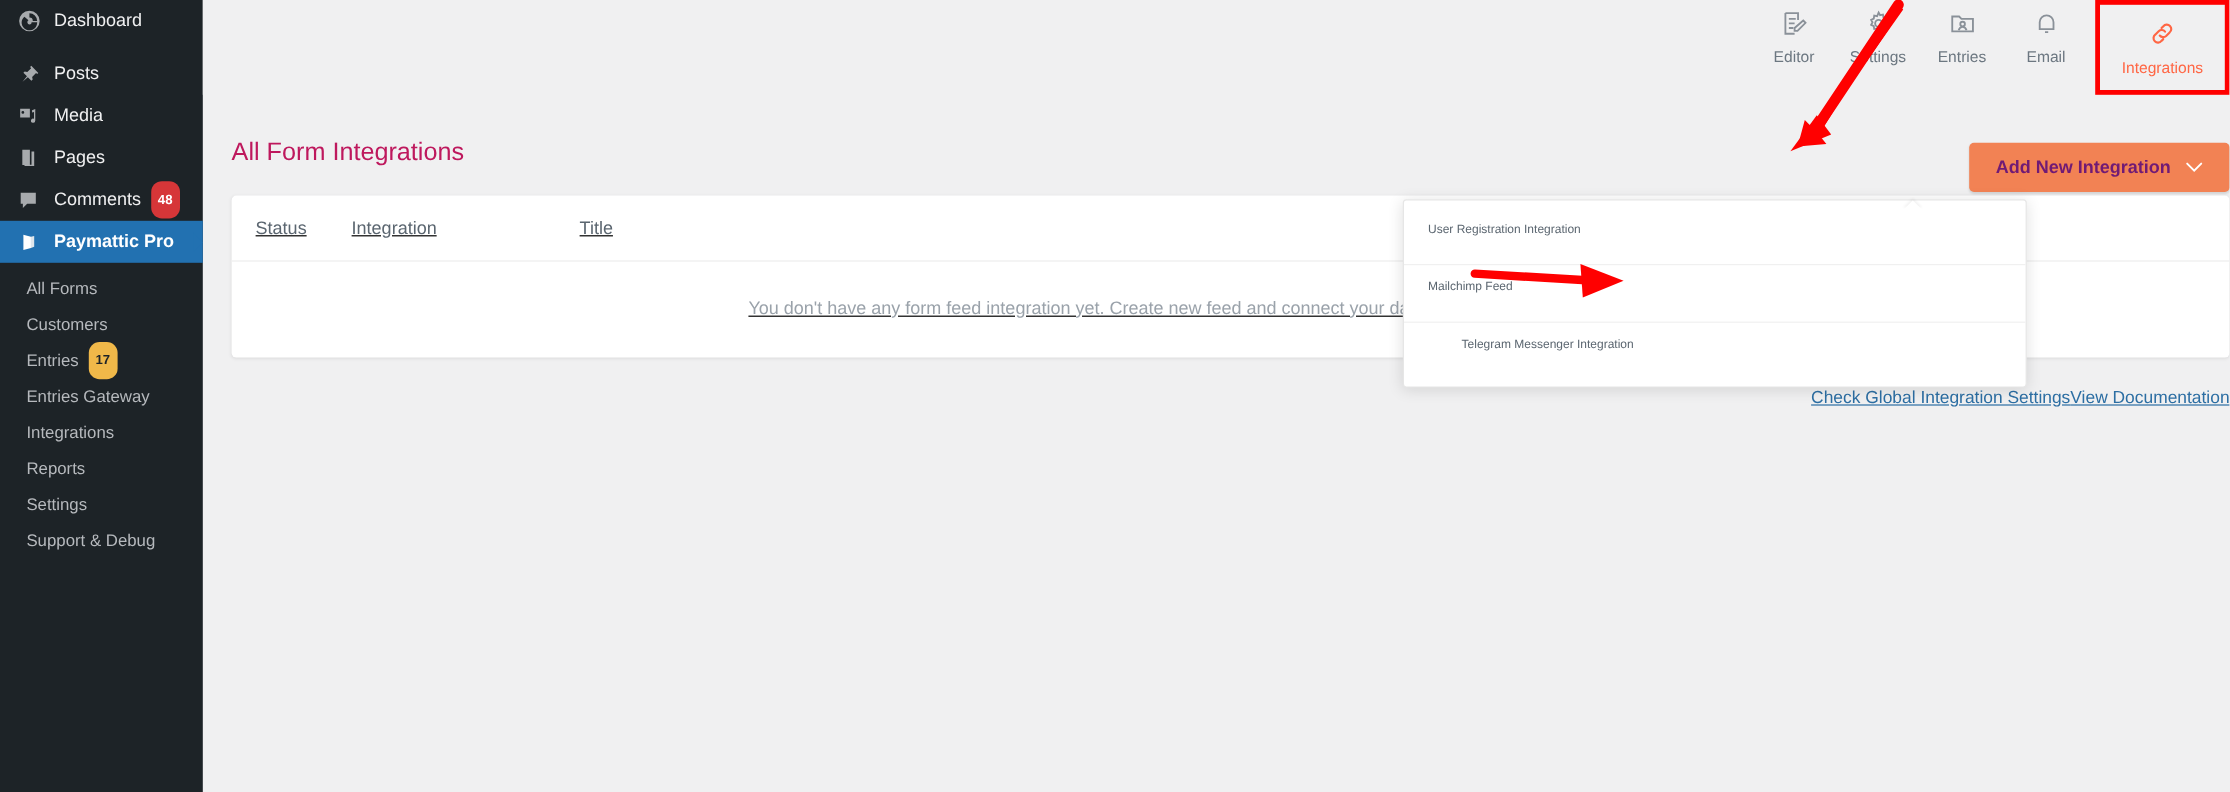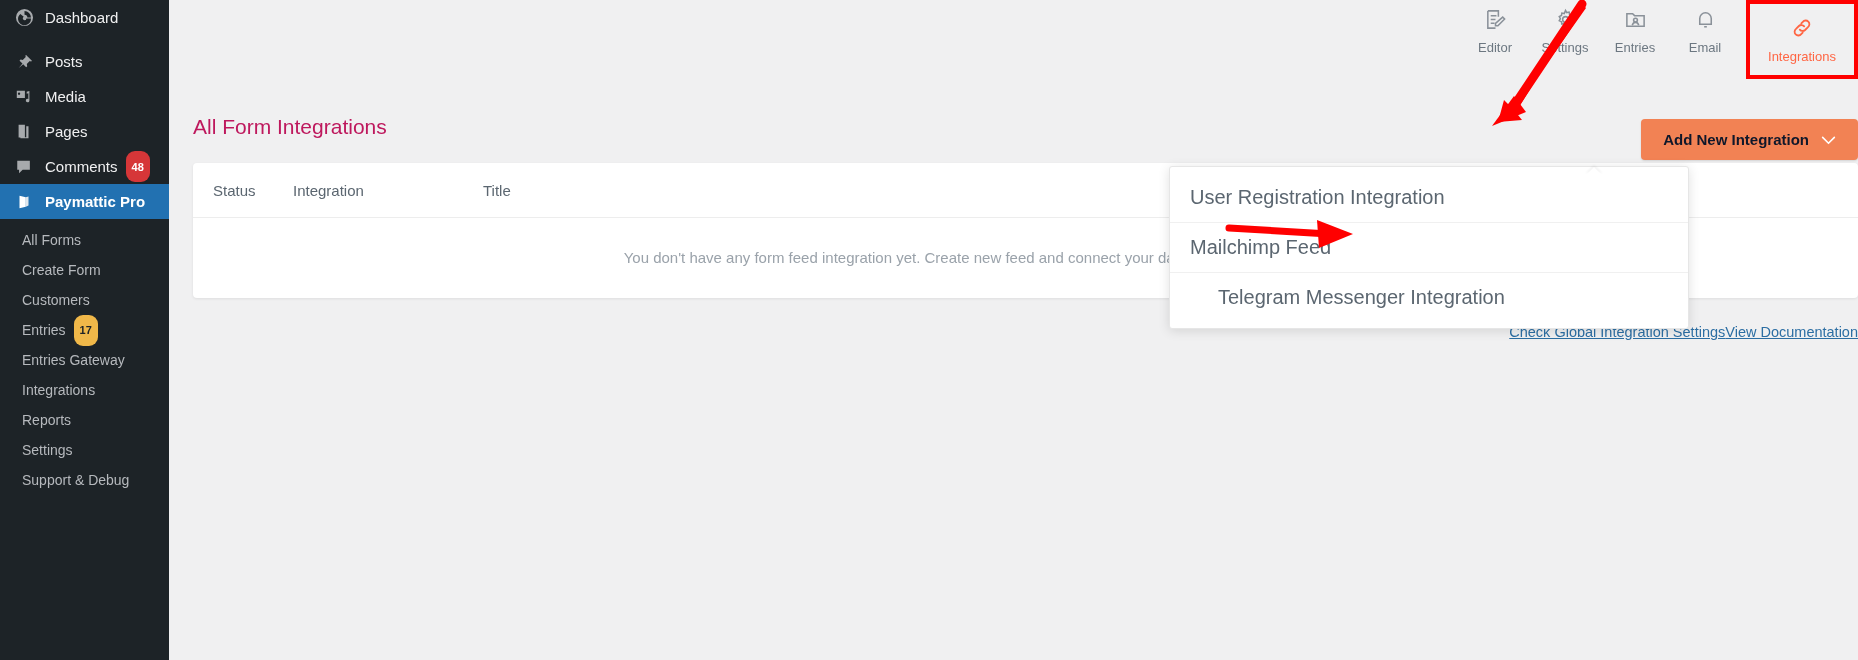--- a/index.html
+++ b/index.html
@@ -76,32 +76,33 @@
   #tab-integrations-wrap .tab { width: 80px; }
 
   
   #content { position: absolute; left: 169px; top: 79px; width: 1689px; }
   #page-title {
     font-size: 21px; color: #be185d; font-weight: 400;
     padding: 36px 0 0 24px;
   }
   #btn-add {
     position: absolute; right: 0px; top: 40px;
-    background: #f28254; color: #0f172a;
+    background: #f28254; color: #701a75;
     font-size: 15px; font-weight: 700;
     border: none; border-radius: 4px;
     padding: 12px 22px; cursor: pointer;
     display: flex; align-items: center; gap: 12px;
     box-shadow: 0 1px 2px rgba(0,0,0,.12);
   }
   #card {
     margin: 24px 0 0 24px; width: 1665px;
     background: #fff; border-radius: 4px;
     box-shadow: 0 1px 3px rgba(0,0,0,.08);
     overflow: hidden;
+    text-decoration: underline;
   }
   #thead {
     display: flex; height: 55px; align-items: center;
     border-bottom: 1px solid #ededed;
     font-size: 15px; color: #5b6670;
   }
   #thead .th-status { width: 100px; padding-left: 20px; }
   #thead .th-integration { width: 190px; }
   #thead .th-title { width: 200px; }
   #empty-row {
@@ -127,22 +128,22 @@
     border: 1px solid #e6e6e6; border-radius: 3px;
     box-shadow: 0 2px 12px rgba(0,0,0,.12);
     padding: 6px 0; z-index: 40;
   }
   #dropdown::before {
     content: ""; position: absolute; top: -8px; right: 86px;
     border: 8px solid transparent; border-bottom-color: #fff;
     filter: drop-shadow(0 -2px 1px rgba(0,0,0,.05));
   }
   .dd-item {
-    padding: 13px 0 13px 20px;
-    font-size: 20px; color: #5b6670; cursor: pointer;
+    padding: 13px 0 23px 20px;
+    font-size: 10px; color: #5b6670; cursor: pointer;
     border-bottom: 1px solid #f0f0f0;
   }
   .dd-item:last-child { border-bottom: none; margin-left: 28px; }
 
   
   .anno { position: absolute; pointer-events: none; z-index: 60; }
   #arrow-top { left: 1470px; top: 0px; }
   #arrow-mid { left: 1225px; top: 212px; }
 </style>
 </head>
@@ -205,23 +206,20 @@
         <path d="M5 3l7 1.8v10.4L5 17V3z"></path>
         <path d="M12 4.8L15 4v10l-3 1.2V4.8z" fill="#dfe6ec"></path>
       </svg>
     </span>
     <span>Paymattic Pro</span>
   </div>
 
   <div class="submenu">
     <div class="sub-item">
       <span>All Forms</span>
-    </div>
-    <div class="sub-item">
-      <span>Create Form</span>
     </div>
     <div class="sub-item">
       <span>Customers</span>
     </div>
     <div class="sub-item">
       <span>Entries</span>
       <span class="count-bubble amber">17</span>
     </div>
     <div class="sub-item">
       <span>Entries Gateway</span>

